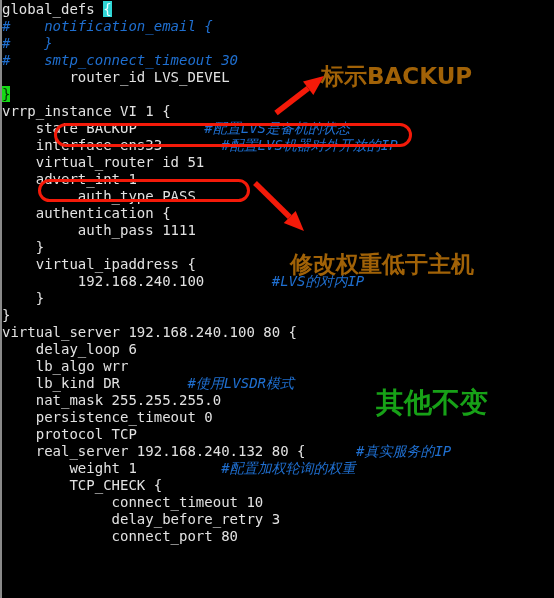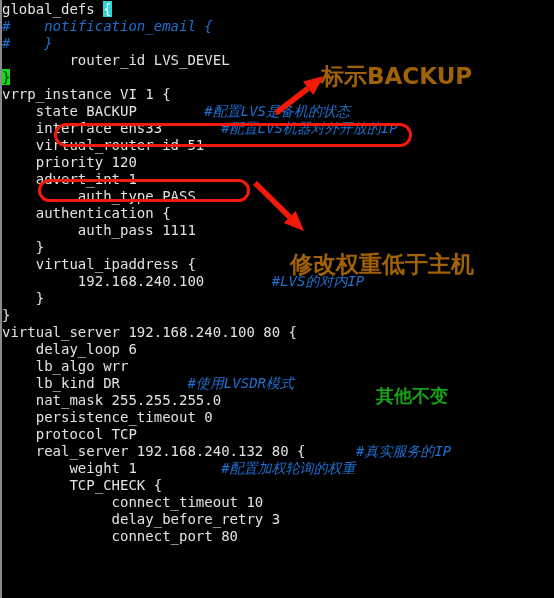--- a/index.html
+++ b/index.html
@@ -47,38 +47,38 @@
     box-sizing: border-box;
     pointer-events: none;
   }
   .anno-text {
     position: absolute;
     white-space: pre;
     font-family: "DejaVu Sans", "Liberation Sans", sans-serif;
     font-weight: 700;
   }
   .anno-red { color: #a16207; font-size: 23px; }
-  .anno-green { color: #17a117; font-size: 18px; }
+  .anno-green { color: #17a117; font-size: 28px; }
   .arrow-svg { position: absolute; pointer-events: none; }
 </style>
 </head>
 <body>
 
 <div id="screen">
   <div id="code">
       <div class="line"><span class="tok t-plain">global_defs </span><span class="tok t-brace-cy">{</span></div>
       <div class="line"><span class="tok t-cmt">#    notification_email {</span></div>
       <div class="line"><span class="tok t-cmt">#    }</span></div>
+      <div class="line"><span class="tok t-cmt">#    smtp_connect_timeout 30</span></div>
       <div class="line"><span class="tok t-plain">        router_id LVS_DEVEL</span></div>
       <div class="line"><span class="tok t-plain"></span><span class="tok t-brace-gr">}</span></div>
       <div class="line"><span class="tok t-plain">vrrp_instance VI 1 {</span></div>
       <div class="line"><span class="tok t-plain">    state BACKUP</span><span class="tok t-cmt" style="font-family: &quot;DejaVu Sans Mono&quot;, &quot;Liberation Mono&quot;, monospace;">        #配置LVS是备机的状态</span></div>
       <div class="line"><span class="tok t-plain">    interface ens33</span><span class="tok t-cmt" style="font-family: &quot;DejaVu Sans Mono&quot;, &quot;Liberation Mono&quot;, monospace;">       #配置LVS机器对外开放的IP</span></div>
       <div class="line"><span class="tok t-plain">    virtual_router id 51</span></div>
-      <div class="line"><span class="tok t-plain">    priority 120</span></div>
       <div class="line"><span class="tok t-plain">    advert_int 1</span></div>
       <div class="line"><span class="tok t-plain">         auth_type PASS</span></div>
       <div class="line"><span class="tok t-plain">    authentication {</span></div>
       <div class="line"><span class="tok t-plain">         auth_pass 1111</span></div>
       <div class="line"><span class="tok t-plain">    }</span></div>
       <div class="line"><span class="tok t-plain">    virtual_ipaddress {</span></div>
       <div class="line"><span class="tok t-plain">         192.168.240.100</span><span class="tok t-cmt" style="font-family: &quot;DejaVu Sans Mono&quot;, &quot;Liberation Mono&quot;, monospace;">        #LVS的对内IP</span></div>
       <div class="line"><span class="tok t-plain">    }</span></div>
       <div class="line"><span class="tok t-plain">}</span></div>
       <div class="line"><span class="tok t-plain">virtual_server 192.168.240.100 80 {</span></div>

